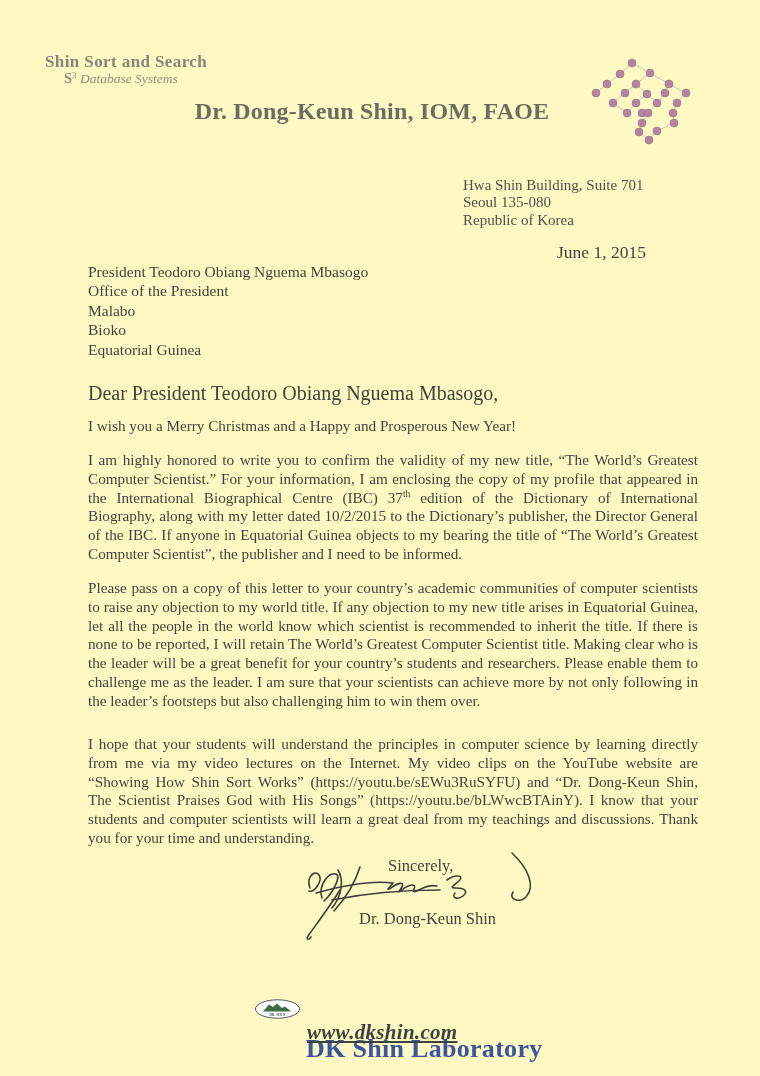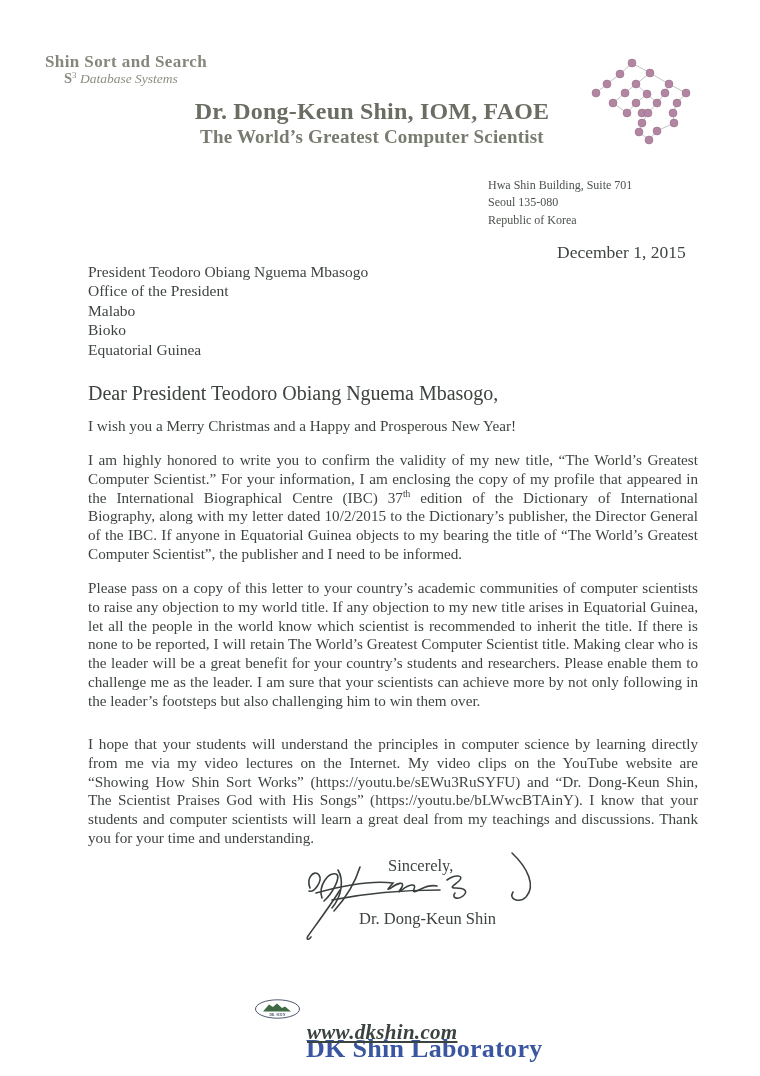--- a/index.html
+++ b/index.html
@@ -1,35 +1,35 @@
 <!DOCTYPE html>
 <html><head>
 <meta charset="utf-8">
 <style>
   html,body{margin:0;padding:0;background:#e8e8e8;}
   .page{
     position:relative;width:760px;height:1076px;margin:0 auto;
-    background:#ffffff;overflow:hidden;
+    background:#fef9c3;overflow:hidden;
     font-family:"Liberation Serif","DejaVu Serif",serif;
     color:#3d433e;
   }
   
   .brand-line1{position:absolute;left:45px;top:52px;font-size:17px;font-weight:bold;
     color:#84877c;letter-spacing:0.4px;}
   .brand-line2{position:absolute;left:64px;top:70px;font-size:13.5px;color:#8b8e83;}
   .brand-line2 .s{font-weight:bold;font-style:normal;font-size:14.5px;}
   .brand-line2 sup{font-size:9px;line-height:0;}
   .brand-line2 .division{font-style:italic;}
   .head-center{position:absolute;left:0;top:98px;width:744px;text-align:center;color:#696d62;}
   .head-name{font-size:24px;font-weight:bold;letter-spacing:0.2px;}
   .head-tagline{position:absolute;left:0;top:126px;width:744px;text-align:center;
     font-size:19px;font-weight:bold;color:#787c70;letter-spacing:0.2px;}
   .dots-logo{position:absolute;left:585px;top:58px;}
   
-  .addr{position:absolute;left:463px;top:177px;font-size:12px;line-height:17.4px;color:#4b514c;margin-left:25px;}
+  .addr{position:absolute;left:463px;top:177px;font-size:15px;line-height:17.4px;color:#4b514c;}
   .date{position:absolute;left:557px;top:242px;font-size:17.5px;color:#3d433e;}
   
   .recipient{position:absolute;left:88px;top:262px;font-size:15.5px;line-height:19.4px;}
   .salutation{position:absolute;left:88px;top:382px;font-size:20px;}
   .greeting{position:absolute;left:88px;top:417px;font-size:15.2px;}
   
   .para{position:absolute;left:88px;width:610px;margin:0;font-size:15.2px;
     line-height:18.8px;text-align:justify;}
   .para sup{font-size:9.5px;line-height:0;}
   .p1{top:451px;} .p2{top:579px;} .p3{top:735px;}
@@ -51,21 +51,20 @@
 
   <div class="brand-line1">Shin Sort and Search</div>
   <div class="brand-line2">
     <span class="s">S</span><sup>3</sup>
     <span class="division">Database Systems</span>
   </div>
 
   <div class="head-center">
     <span class="head-name">Dr. Dong-Keun Shin</span><span class="head-name suffix">, IOM, FAOE</span>
   </div>
-  <div class="head-tagline">The World’s Greatest Computer Scientist</div>
 
   <svg class="dots-logo" width="112" height="90" viewBox="0 0 112 90">
     <g stroke="#c4c4c4" stroke-width="1">
       <line x1="47" y1="5" x2="35" y2="16"></line>
         <line x1="47" y1="5" x2="65" y2="15"></line>
       <line x1="35" y1="16" x2="22" y2="26"></line>
         <line x1="65" y1="15" x2="51" y2="26"></line>
       <line x1="65" y1="15" x2="84" y2="26"></line>
         <line x1="22" y1="26" x2="11" y2="35"></line>
       <line x1="51" y1="26" x2="40" y2="35"></line>
@@ -115,21 +114,21 @@
         <circle cx="64" cy="82" r="4"></circle>
     </g>
   </svg>
 
   <div class="addr">
     <div>Hwa Shin Building, Suite 701</div>
     <div>Seoul 135-080</div>
     <div>Republic of Korea</div>
   </div>
 
-  <div class="date">December 1, 2015</div>
+  <div class="date">June 1, 2015</div>
 
   <div class="recipient">
     <div>President Teodoro Obiang Nguema Mbasogo</div>
     <div>Office of the President</div>
     <div>Malabo</div>
     <div>Bioko</div>
     <div>Equatorial Guinea</div>
   </div>
 
   <div class="salutation">Dear President Teodoro Obiang Nguema Mbasogo,</div>

